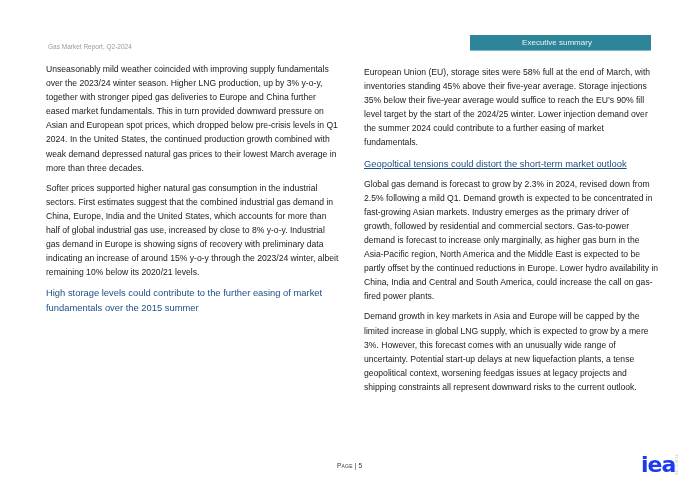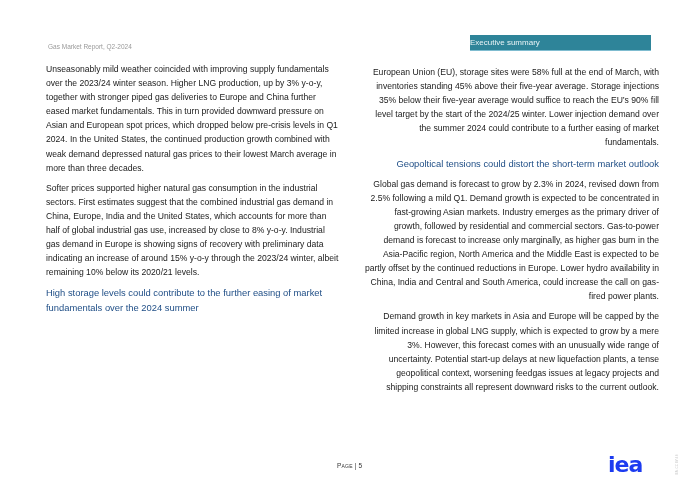--- a/index.html
+++ b/index.html
@@ -1,39 +1,39 @@
 <!DOCTYPE html>
 <html><head>
   <meta charset="utf-8">
   <style>
     html, body { margin: 0; padding: 0; background: #ffffff; }
     body { width: 700px; height: 495px; position: relative; overflow: hidden; font-family: "Liberation Sans", sans-serif; }
     .report-title { position: absolute; left: 48px; top: 43px; font-size: 6.5px; color: #9a9a9a; }
-    .section-tab { position: absolute; left: 470px; top: 35px; width: 181px; height: 16px; background: #2e8499; color: #e8f3f6; font-size: 8px; text-align: left; box-sizing: border-box; padding-right: 7px; line-height: 16px; border-bottom: 1px solid #7fbcd0; }
+    .section-tab { position: absolute; left: 470px; top: 35px; width: 181px; height: 16px; background: #2e8499; color: #e8f3f6; font-size: 8px; text-align: center; box-sizing: border-box; padding-right: 7px; line-height: 16px; border-bottom: 1px solid #7fbcd0; }
     .col { position: absolute; top: 62px; width: 295px; font-size: 8.6px; line-height: 14.1px; color: #1a1a1a; }
     .col-left { left: 46px; }
-    .col-right { left: 364px; top: 65px; text-align: right; }
+    .col-right { left: 364px; top: 65px; }
     .heading { color: #1f4e86; font-size: 9.4px; line-height: 15px; margin: 0 0 6px 0; font-weight: normal; }
     .para { margin: 0 0 6px 0; }
-    .col-right .heading { margin-top: 1px; }
+    .col-right .heading { margin-top: 1px; text-decoration: underline; }
     .footer-page { position: absolute; left: 337px; top: 462px; font-size: 6.5px; color: #333; letter-spacing: 0.2px; }
     .footer-page .small-caps { font-variant: small-caps; }
-    .iea-logo { position: absolute; left: 608px; top: 455px; width: 36px; height: 20px; color: #1c3bf0; font-weight: bold; font-size: 22px; line-height: 20px; letter-spacing: -1px; font-family: "DejaVu Sans", sans-serif; }
+    .iea-logo { position: absolute; left: 641px; top: 455px; width: 36px; height: 20px; color: #1c3bf0; font-weight: bold; font-size: 22px; line-height: 20px; letter-spacing: -1px; font-family: "DejaVu Sans", sans-serif; }
     .copyright { position: absolute; left: 675px; top: 447px; width: 6px; height: 28px; font-size: 3px; color: #c8c8c8; writing-mode: vertical-rl; transform: rotate(180deg); }
   </style>
 </head>
 <body>
 
 <div class="report-title">Gas Market Report, Q2-2024</div>
 <div class="section-tab">Executive summary</div>
 
 <div class="col col-left">
   <p class="para">Unseasonably mild weather coincided with improving supply fundamentals over the 2023/24 winter season. Higher LNG production, up by 3% y-o-y, together with stronger piped gas deliveries to Europe and China further eased market fundamentals. This in turn provided downward pressure on Asian and European spot prices, which dropped below pre-crisis levels in Q1 2024. In the United States, the continued production growth combined with weak demand depressed natural gas prices to their lowest March average in more than three decades.</p>
   <p class="para">Softer prices supported higher natural gas consumption in the industrial sectors. First estimates suggest that the combined industrial gas demand in China, Europe, India and the United States, which accounts for more than half of global industrial gas use, increased by close to 8% y-o-y. Industrial gas demand in Europe is showing signs of recovery with preliminary data indicating an increase of around 15% y-o-y through the 2023/24 winter, albeit remaining 10% below its 2020/21 levels.</p>
-  <h2 class="heading">High storage levels could contribute to the further easing of market fundamentals over the 2024 summer</h2>
+  <h2 class="heading">High storage levels could contribute to the further easing of market fundamentals over the 2015 summer</h2>
 </div>
 
 <div class="col col-right">
   <p class="para">European Union (EU), storage sites were 58% full at the end of March, with inventories standing 45% above their five-year average. Storage injections 35% below their five-year average would suffice to reach the EU’s 90% fill level target by the start of the 2024/25 winter. Lower injection demand over the summer 2024 could contribute to a further easing of market fundamentals.</p>
   <h2 class="heading">Geopoltical tensions could distort the short-term market outlook</h2>
   <p class="para">Global gas demand is forecast to grow by 2.3% in 2024, revised down from 2.5% following a mild Q1. Demand growth is expected to be concentrated in fast-growing Asian markets. Industry emerges as the primary driver of growth, followed by residential and commercial sectors. Gas-to-power demand is forecast to increase only marginally, as higher gas burn in the Asia-Pacific region, North America and the Middle East is expected to be partly offset by the continued reductions in Europe. Lower hydro availability in China, India and Central and South America, could increase the call on gas-fired power plants.</p>
   <p class="para">Demand growth in key markets in Asia and Europe will be capped by the limited increase in global LNG supply, which is expected to grow by a mere 3%. However, this forecast comes with an unusually wide range of uncertainty. Potential start-up delays at new liquefaction plants, a tense geopolitical context, worsening feedgas issues at legacy projects and shipping constraints all represent downward risks to the current outlook.</p>
 </div>
 
 <div class="footer-page">

